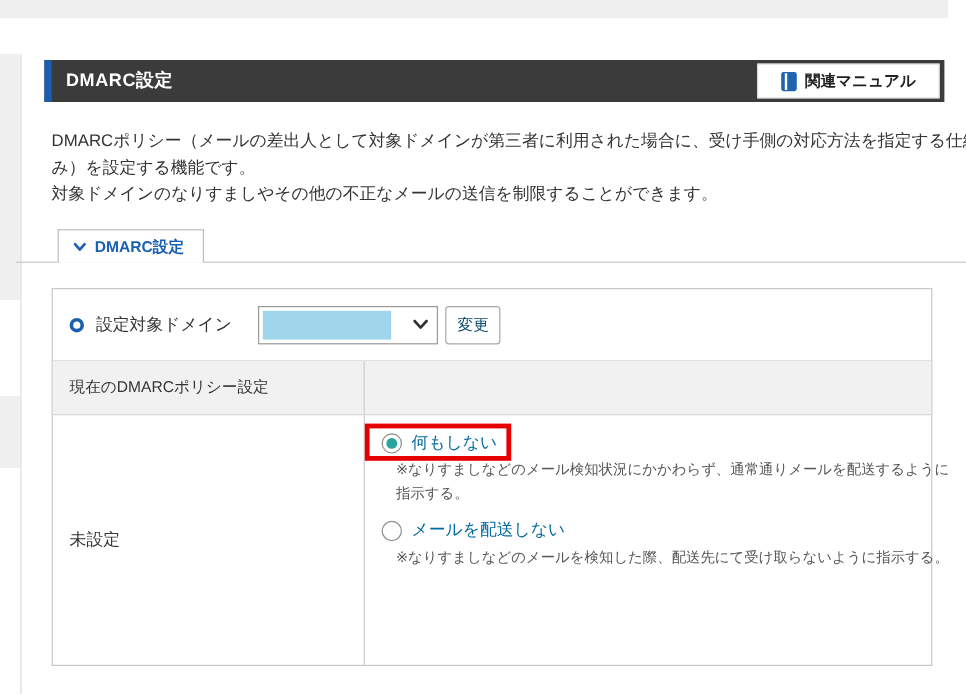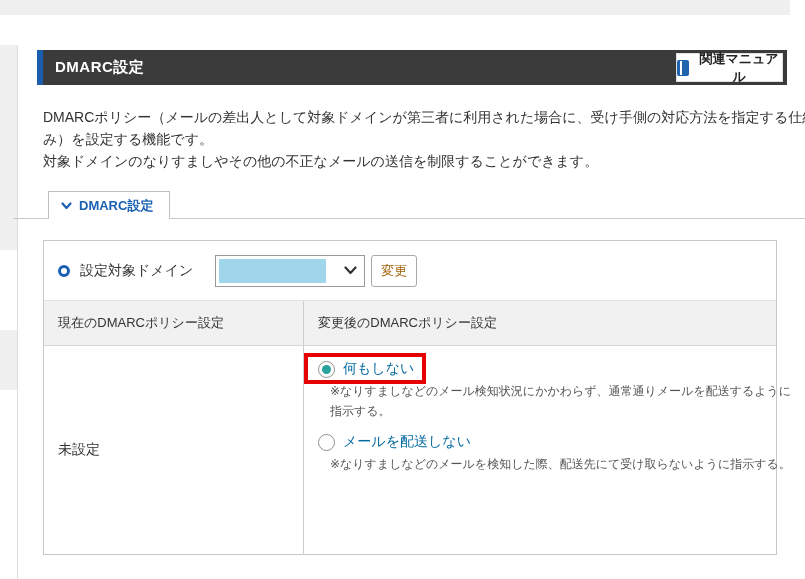--- a/index.html
+++ b/index.html
@@ -10,21 +10,21 @@
   
   .top-strip { position:absolute; left:0; top:0; width:790px; height:15px; background:#efefef; }
   .rail-block1 { position:absolute; left:0; top:45px; width:17px; height:205px; background:#f0f0f0; }
   .rail-block2 { position:absolute; left:0; top:330px; width:17px; height:60px; background:#f0f0f0; }
   .rail-line { position:absolute; left:17px; top:45px; width:1px; height:534px; background:#dcdcdc; }
 
   
   .title-bar { position:absolute; left:37px; top:50px; width:750px; height:35px; background:#3b3b3b; display:flex; align-items:center; }
   .title-accent { position:absolute; left:0; top:0; width:6px; height:35px; background:#1c5eae; }
   .title-text { color:#fff; font-size:15px; font-weight:bold; padding-left:18px; letter-spacing:.5px; }
-  .manual-btn { position:absolute; right:4px; top:3px; height:29px; width:107px; background:#fff; border:1px solid #e0e0e0; display:flex; align-items:center; justify-content:center; gap:7px; cursor:pointer; font-family:inherit; }
+  .manual-btn { position:absolute; right:4px; top:3px; height:29px; width:152px; background:#fff; border:1px solid #e0e0e0; display:flex; align-items:center; justify-content:center; gap:7px; cursor:pointer; font-family:inherit; }
   .manual-btn span.lbl { font-size:13px; font-weight:bold; color:#222; }
   .book-icon { position:relative; width:13px; height:16px; background:#2064b0; border-radius:2px; display:inline-block; }
   .book-stripe { position:absolute; left:3px; top:1px; width:2px; height:14px; background:#fff; }
 
   
   .description { position:absolute; left:43px; top:106px; font-size:14px; line-height:22px; color:#333; white-space:nowrap; }
 
   
   .tab { position:absolute; left:48px; top:191px; height:28px; padding:0 16px 0 12px; background:#fff; border:1px solid #bfbfbf; border-bottom:none; display:flex; align-items:center; gap:7px; z-index:2; cursor:pointer; }
   .tab .tab-label { color:#1a60b2; font-size:13px; font-weight:bold; }
@@ -32,21 +32,21 @@
 
   
   .panel { position:absolute; left:43px; top:240px; width:734px; height:315px; border:1px solid #c8c8c8; background:#fff; }
 
   .select-row { position:relative; height:60px; display:flex; align-items:center; border-bottom:1px solid #e3e3e3; }
   .bullet { width:12px; height:12px; border:3px solid #1a60b2; border-radius:50%; margin-left:14px; }
   .select-label { font-size:14px; font-weight:normal; color:#333; margin-left:10px; }
   .domain-select { position:relative; margin-left:22px; width:150px; height:32px; background:#fff; border:1px solid #999; display:flex; align-items:center; justify-content:space-between; cursor:pointer; }
   .redacted { display:inline-block; margin-left:3px; width:107px; height:24px; background:#9fd6eb; }
   .sel-chevron { margin-right:7px; display:inline-flex; }
-  .change-btn { margin-left:6px; width:46px; height:32px; background:#fff; border:1px solid #a9a9a9; border-radius:3px; font-size:13px; color:#a16207; cursor:pointer; font-family:Liberation Mono, monospace; }
+  .change-btn { margin-left:6px; width:46px; height:32px; background:#fff; border:1px solid #a9a9a9; border-radius:3px; font-size:13px; color:#0c4a6e; cursor:pointer; font-family:Liberation Mono, monospace; }
 
   .thead { display:flex; height:45px; background:#f1f1f1; border-bottom:1px solid #d7d7d7; }
   .thead .cell { display:flex; align-items:center; font-size:13px; color:#333; }
   .cell.c1 { width:260px; border-right:1px solid #ccc; padding-left:14px; flex-shrink:0; }
   .cell.c2 { flex:1; padding-left:14px; }
 
   .tbody { display:flex; height:208px; }
   .tbody .cell.c1 { display:flex; align-items:center; font-size:14px; color:#333; }
   .options { position:relative; padding:11px 10px 0 8px; }
 
@@ -106,21 +106,20 @@
           <svg width="13" height="9" viewBox="0 0 13 9">
               <polyline points="1.5,1.5 6.5,7 11.5,1.5" fill="none" stroke="#333" stroke-width="2.2" stroke-linecap="round" stroke-linejoin="round"></polyline>
             </svg>
         </span>
       </div>
       <button class="change-btn">変更</button>
     </div>
 
     <div class="thead">
       <div class="cell c1">現在のDMARCポリシー設定</div>
-      <div class="cell c2">変更後のDMARCポリシー設定</div>
     </div>
 
     <div class="tbody">
       <div class="cell c1">未設定</div>
       <div class="cell c2 options">
 
         <div class="red-box"></div>
 
         <div class="opt-group">
           <div class="opt-label-row">

